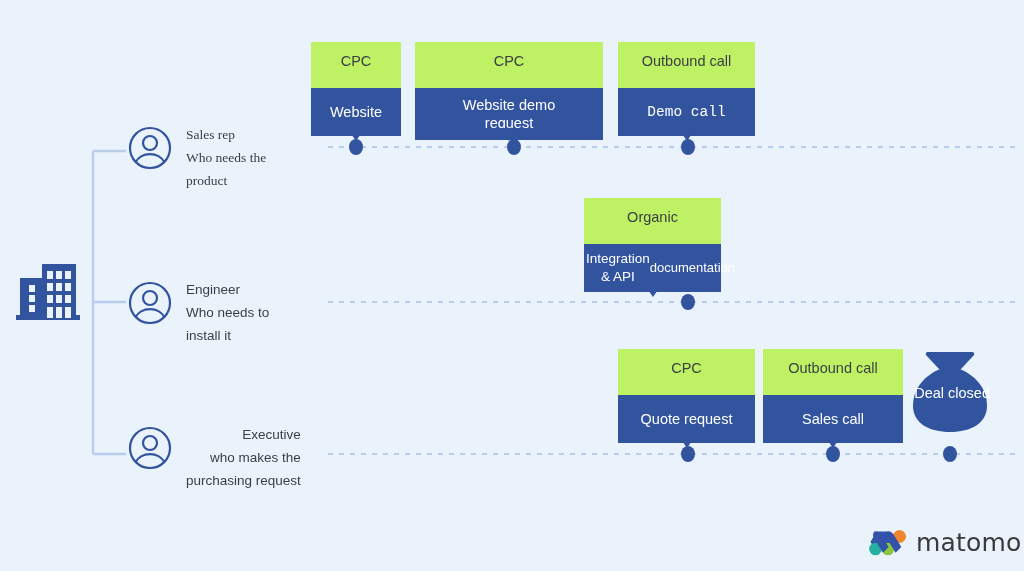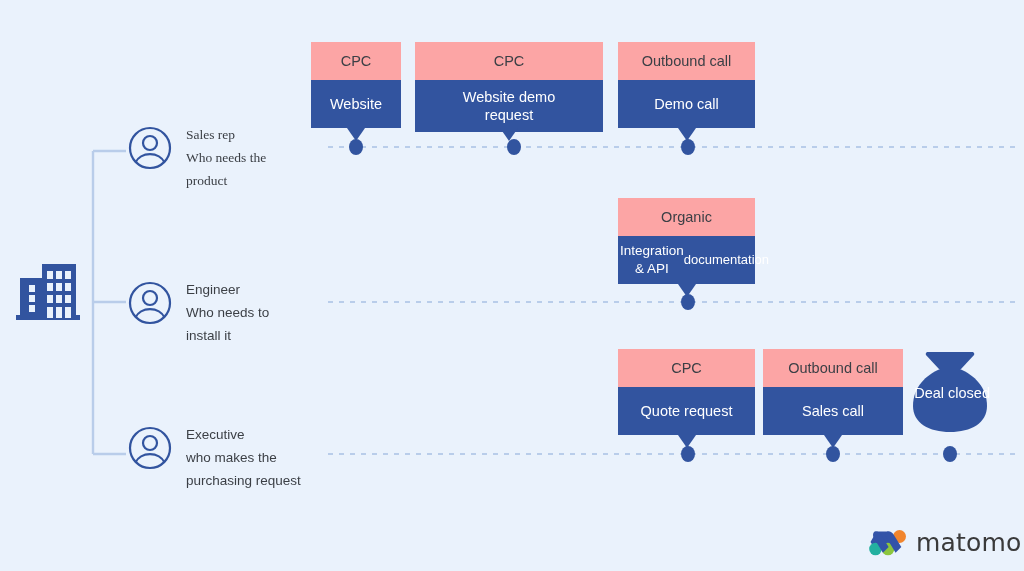--- a/index.html
+++ b/index.html
@@ -42,25 +42,25 @@
   }
   .persona-text .p-title { display: block; }
   .persona-text .p-sub   { display: block; }
 
   
   .card {
     position: absolute;
     box-sizing: border-box;
   }
   .card-head {
-    background: #fca5a5;
+    background: #bef264;
     color: #3b3f45;
     font-size: 14.5px;
     text-align: center;
-    height: 38px;
+    height: 46px;
     line-height: 38px;
     overflow: hidden;
     white-space: nowrap;
   }
   .card-body {
     background: #32549f;
     color: #ffffff;
     font-size: 14.5px;
     text-align: center;
     display: flex;
@@ -192,21 +192,21 @@
       <circle cx="22" cy="17" r="7" fill="none" stroke="#32549f" stroke-width="2.2"></circle>
       <path d="M7.5 36.5 a15.5 13 0 0 1 29 0" fill="none" stroke="#32549f" stroke-width="2.2"></path>
     </svg>
     <div class="persona-text">
       <span class="p-title">Engineer</span>
       <span class="p-sub">Who needs to</span>
       <span class="p-sub">install it</span>
     </div>
   </div>
 
-  <div class="persona" style="left:128px; top:426px;">
+  <div class="persona" style="left:128px; top:426px;text-align:right;">
     <svg class="avatar" viewBox="0 0 44 44">
       <circle cx="22" cy="22" r="20" fill="none" stroke="#32549f" stroke-width="2.2"></circle>
       <circle cx="22" cy="17" r="7" fill="none" stroke="#32549f" stroke-width="2.2"></circle>
       <path d="M7.5 36.5 a15.5 13 0 0 1 29 0" fill="none" stroke="#32549f" stroke-width="2.2"></path>
     </svg>
     <div class="persona-text">
       <span class="p-title">Executive</span>
       <span class="p-sub">who makes the</span>
       <span class="p-sub">purchasing request</span>
     </div>
@@ -228,30 +228,30 @@
     <div class="card-body" style="height:52px; flex-direction:column;">
       <span>Website demo</span>
       <span>request</span>
     </div>
     <div class="card-tail" style="top:86px;"></div>
   </div>
   <div class="tl-dot" style="left:507px; top:139px;"></div>
 
   <div class="card" style="left:618px; top:42px; width:137px; height:86px;">
     <div class="card-head">Outbound call</div>
-    <div class="card-body" style="height:48px;">
+    <div class="card-body" style="height:48px;font-family:Liberation Mono, monospace;">
       <span>Demo call</span>
     </div>
     <div class="card-tail" style="top:86px;"></div>
   </div>
   <div class="tl-dot" style="left:681px; top:139px;"></div>
 
   <div class="timeline" style="left:328px; top:301px; width:688px;"></div>
 
-  <div class="card" style="left:618px; top:198px; width:137px; height:86px;">
+  <div class="card" style="left:584px; top:198px; width:137px; height:86px;">
     <div class="card-head">Organic</div>
     <div class="card-body" style="height:48px; font-size:13.5px;padding-left:20px;">
       <span>Integration &amp; API</span>
       <span style="font-size:13px;">documentation</span>
     </div>
     <div class="card-tail" style="top:86px;"></div>
   </div>
   <div class="tl-dot" style="left:681px; top:294px;"></div>
 
   <div class="timeline" style="left:328px; top:453px; width:688px;"></div>

